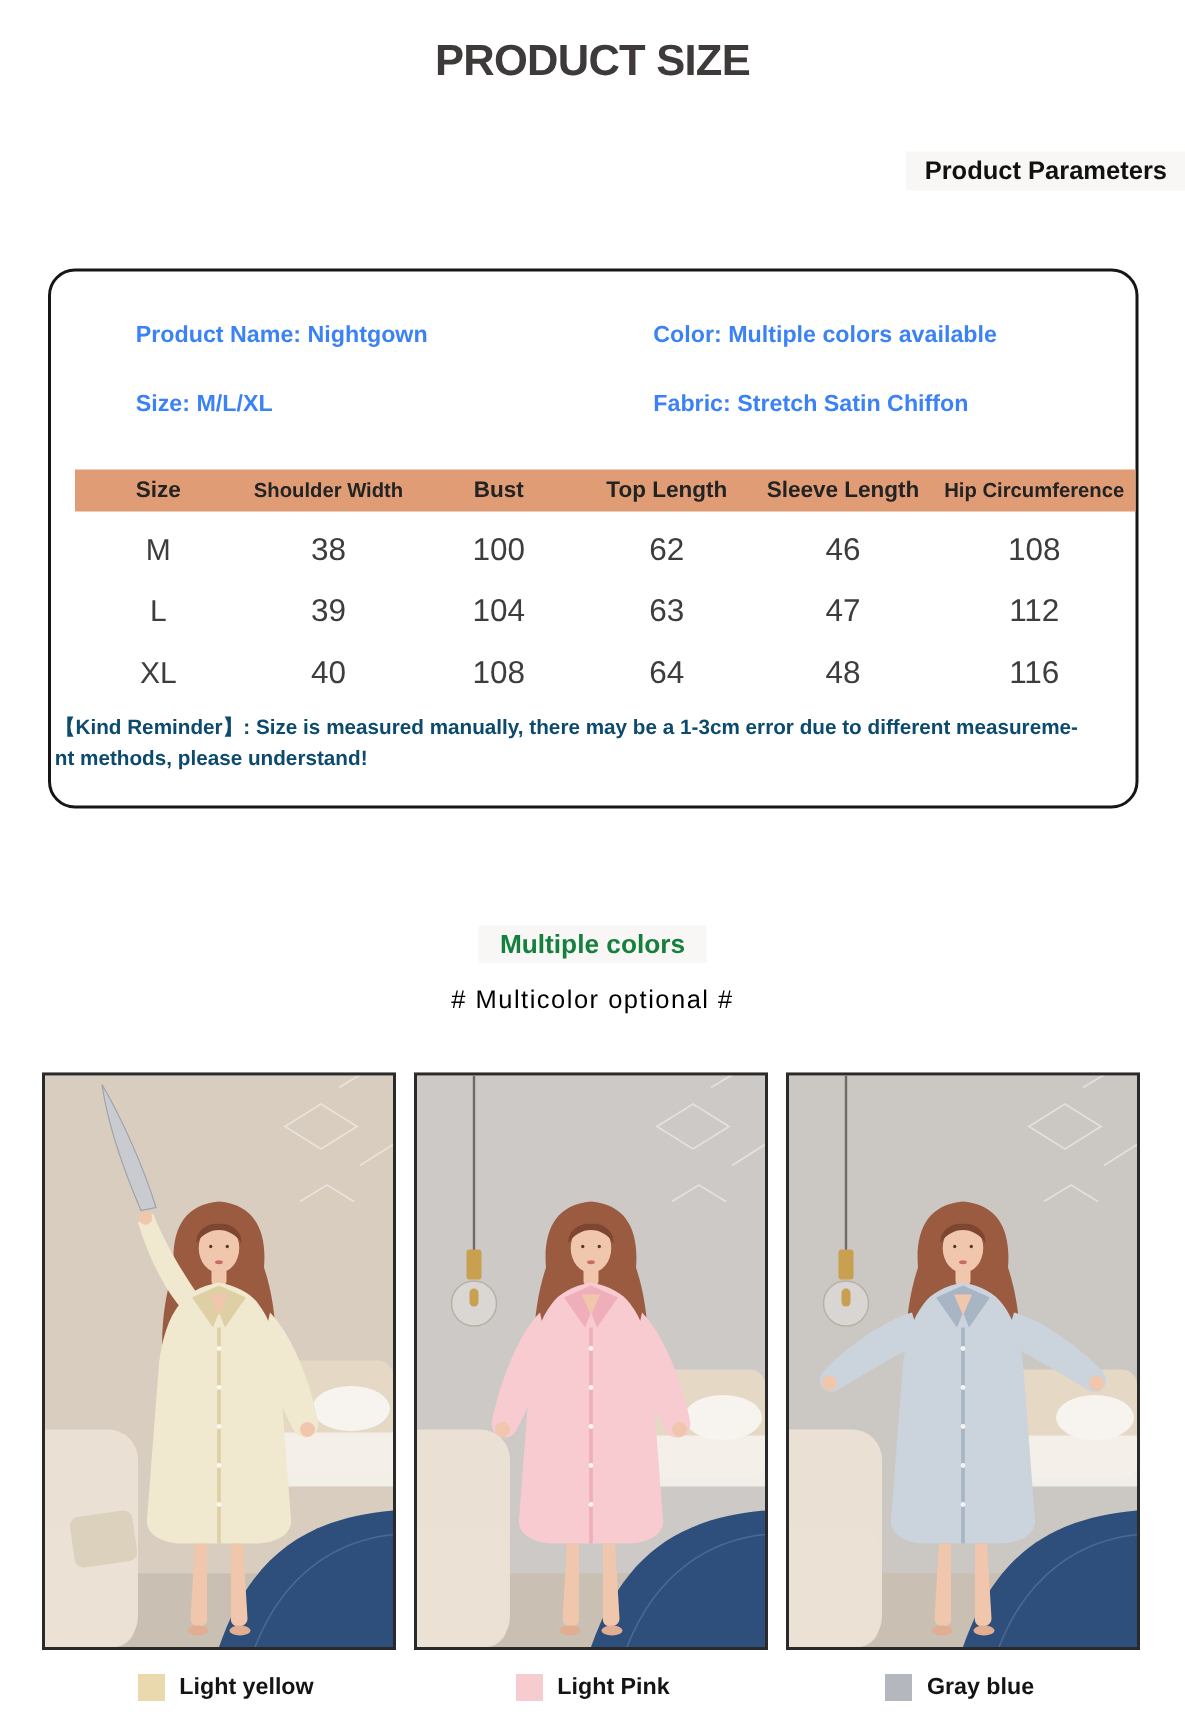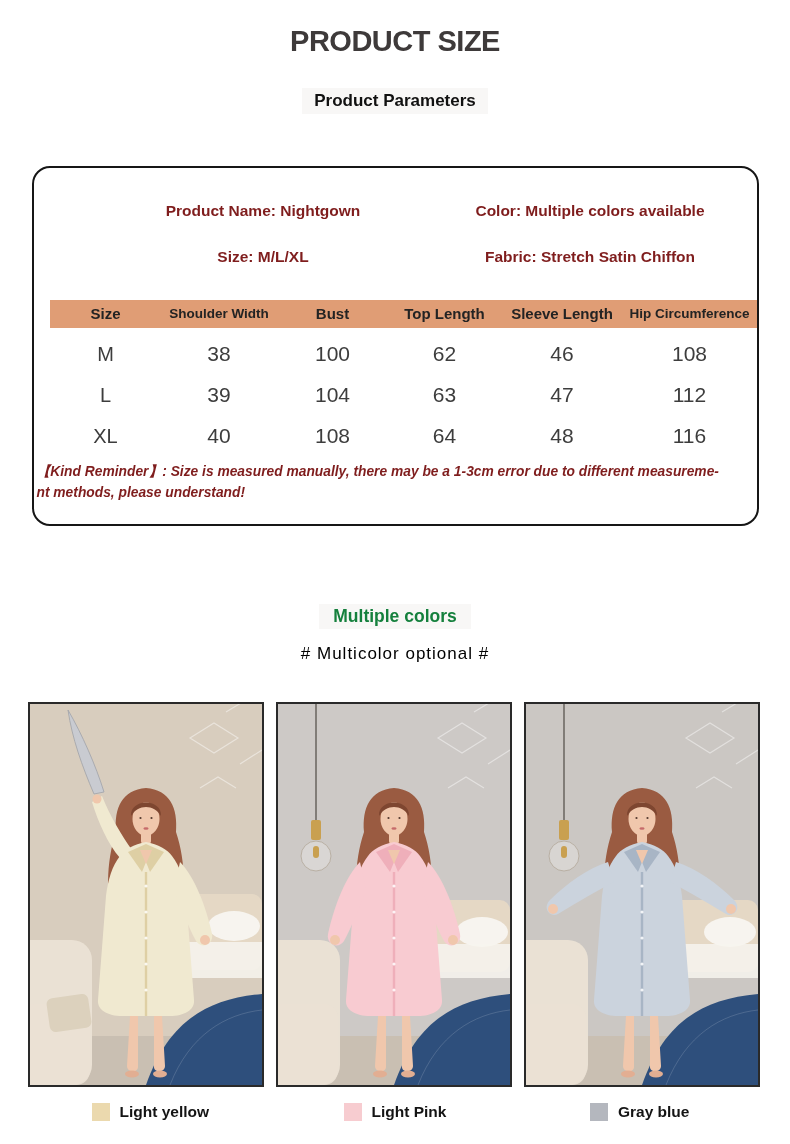--- a/index.html
+++ b/index.html
@@ -7,53 +7,53 @@
   body {
     width: 790px; height: 1144px; background:#ffffff;
     font-family: "Liberation Sans", sans-serif; color:#1b1b1b;
     overflow: hidden;
   }
   .title {
     margin: 26px 0 0; text-align: center;
     font-size: 29px; font-weight: bold; letter-spacing: -0.5px;
     color: #3E3A3A; line-height: 1.1;
   }
-  .subtitle-wrap { text-align: center; margin-top: 30px; }
+  .subtitle-wrap { text-align: right; margin-top: 43px; }
   .subtitle {
     display: inline-block; background: #f8f7f6; padding: 3px 12px;
     font-size: 17px; font-weight: bold; color: #111;
   }
   .param-box {
     width: 727px; margin: 52px auto 0;
     border: 2px solid #161616; border-radius: 18px;
     padding: 34px 0 20px;
   }
   .params {
     display: grid; grid-template-columns: 345px 1fr;
     row-gap: 28px; padding-left: 57px; padding-right: 12px;
   }
-  .param { font-size: 15.5px; font-weight: bold; color: #7f1d1d; text-align: center; }
+  .param { font-size: 15.5px; font-weight: bold; color: #3b82f6; }
   .size-grid { margin: 34px 0 0 16px; }
   .t-row { display: grid; grid-template-columns: 112px 115px 112px 112px 123px 132px; }
   .t-head { height: 28px; }
   .t-head .t-cell {
     display:flex; align-items:center; justify-content:center;
     font-weight: bold; font-size: 15px; color: #232323;
   }
   .t-head .t-cell.small { font-size: 13.5px; }
   .t-body { margin-top: 6px; }
   .t-body .t-row { height: 41px; }
   .t-body .t-cell {
     display:flex; align-items:center; justify-content:center;
     font-size: 21px; color: #3D3D3D;
   }
   .t-body .t-cell.size-letter { font-size: 20px; }
   .reminder {
     margin: 4px 6px 0 3px;
-    font-size: 13.8px; font-weight: bold; line-height: 1.55; color: #7f1d1d; font-style: italic;
+    font-size: 13.8px; font-weight: bold; line-height: 1.55; color: #0c4a6e;
   }
   .colors-heading-wrap { text-align:center; margin-top: 78px; }
   .colors-heading {
     display:inline-block; background:#f8f7f6; padding: 2px 14px;
     font-size: 17.5px; font-weight: bold; color:#15803d;
   }
   .colors-sub {
     margin-top: 15px; text-align:center;
     font-size: 17px; color:#000000; letter-spacing: 1px; font-weight: 400;
   }

